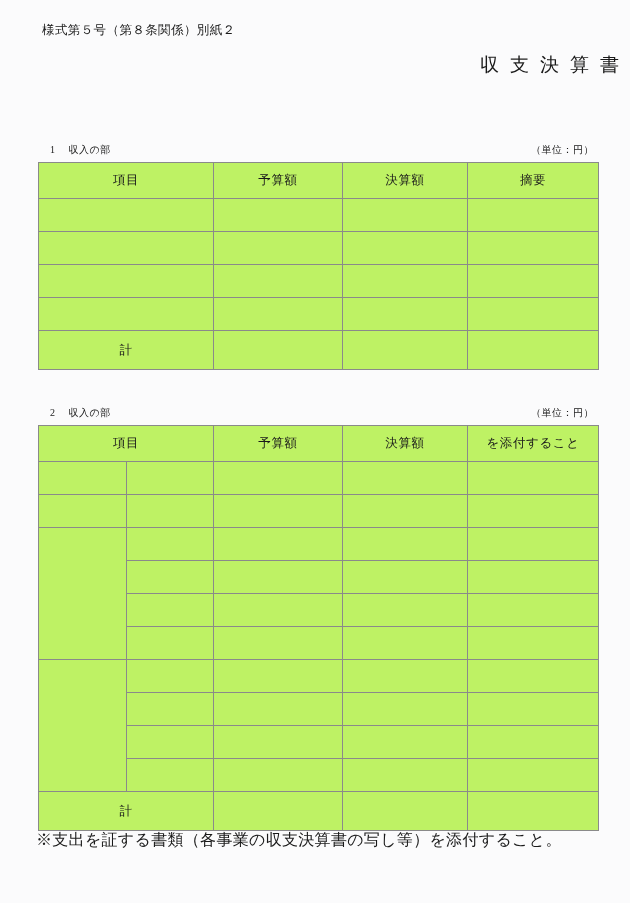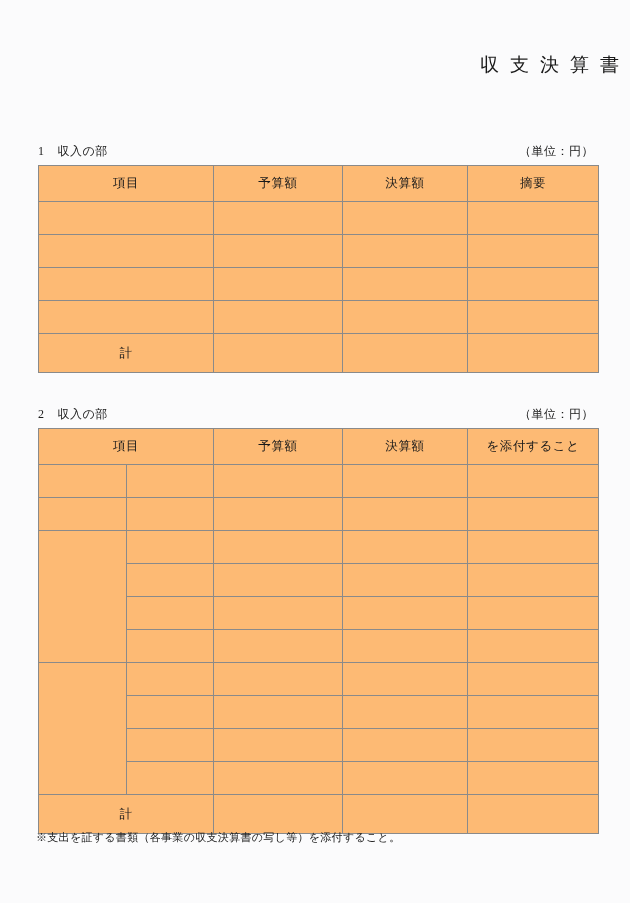--- a/index.html
+++ b/index.html
@@ -74,41 +74,42 @@
     left: 38px;
     width: 556px;
   }
   #section-income { top: 143px; }
   #section-expense { top: 406px; }
 
   .section-head {
     display: flex;
     justify-content: space-between;
     align-items: baseline;
-    font-size: 12px;
+    font-size: 10px;
     margin-bottom: 5px;
     white-space: nowrap;
+    margin-left: 12px;
   }
   .section-title {
     letter-spacing: 0.5px;
   }
   .section-no {
     display: inline-block;
     margin-right: 13px;
   }
   .section-unit {
     letter-spacing: 0.5px;
   }
 
   
   table.form-table {
     border-collapse: collapse;
     width: 556px;
     table-layout: fixed;
-    background: #fdba74;
+    background: #bef264;
   }
   table.form-table td,
   table.form-table th {
     border: 1px solid #8a8a8a;
     font-weight: normal;
     font-size: 12.5px;
     text-align: center;
     vertical-align: middle;
     padding: 0;
     letter-spacing: 0.6px;
@@ -130,31 +131,32 @@
   .col-item   { width: 174px; }
   .col-budget { width: 128px; }
   .col-settle { width: 124px; }
   .col-last   { width: 130px; }
 
   
   .footnote {
     position: absolute;
     left: 36px;
     top: 830px;
-    font-size: 11px;
+    font-size: 16px;
     letter-spacing: 0.3px;
     white-space: nowrap;
     font-family: Liberation Serif, serif;
   }
 </style>
 </head>
 <body>
 
 <div class="page">
 
+  <div class="form-code">様式第５号（第８条関係）別紙２</div>
 
   <div class="doc-title">収支決算書</div>
 
 
   <div class="section" id="section-income">
     <div class="section-head">
       <div class="section-title">
         <span class="section-no">1</span><span>収入の部</span>
       </div>
       <div class="section-unit">（単位：円）</div>

